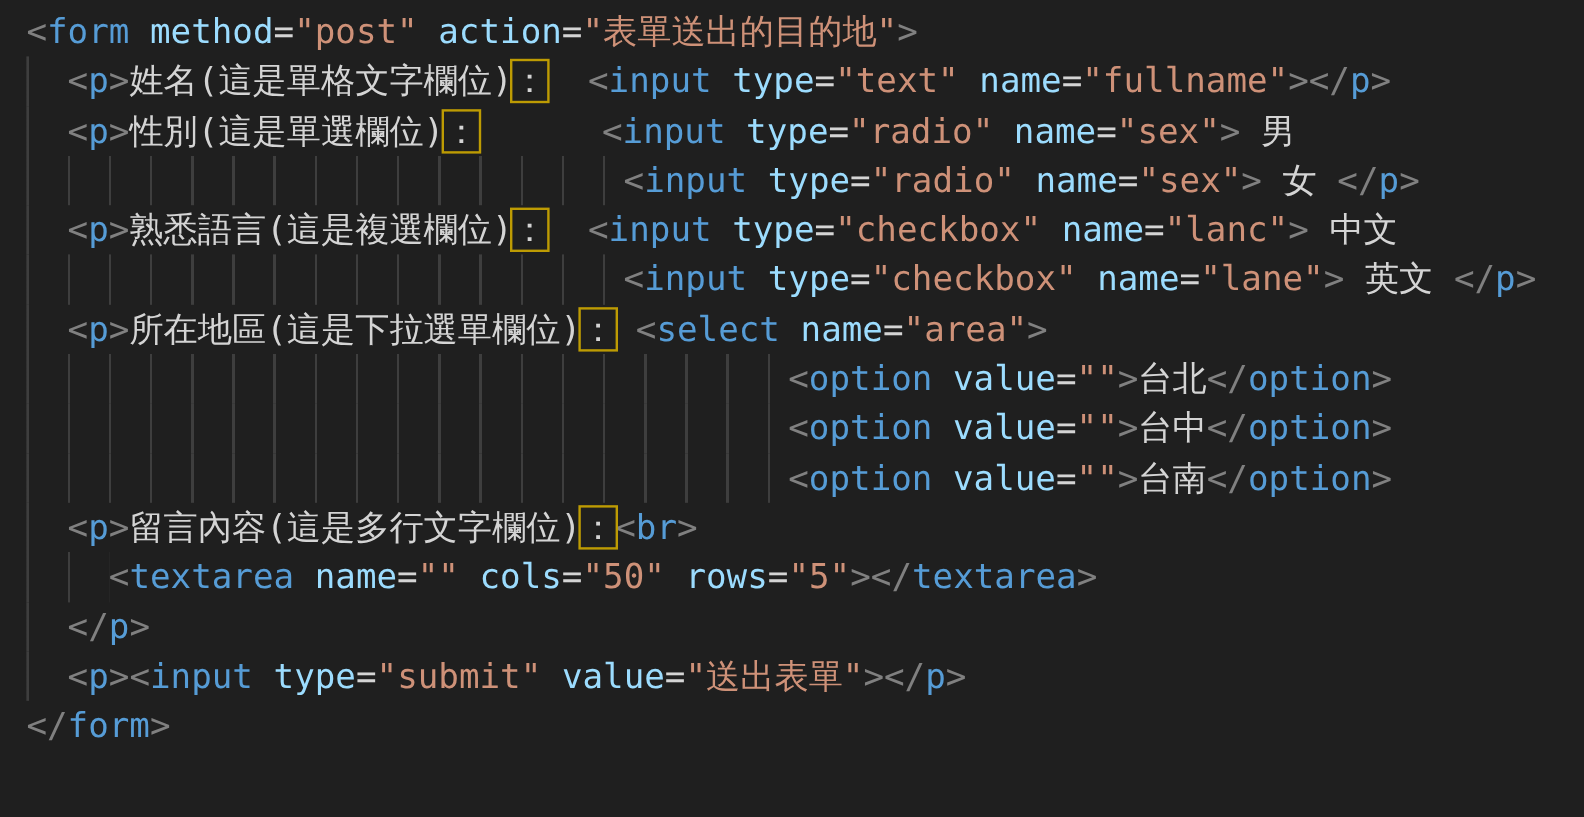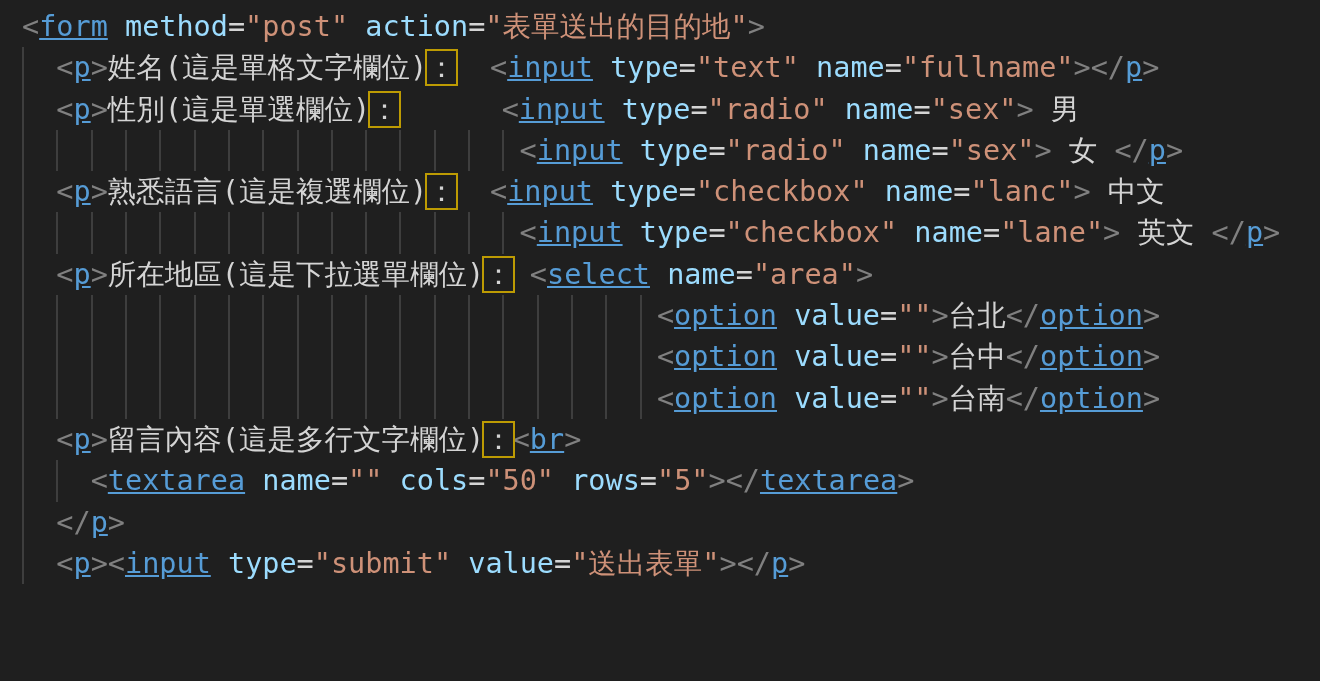--- a/index.html
+++ b/index.html
@@ -26,21 +26,21 @@
     background-image:repeating-linear-gradient(
       to right,
       var(--guide,#3e3e3e) 0,
       var(--guide,#3e3e3e) 2px,
       transparent 2px,
       transparent 2ch);
     pointer-events:none;
   }
   .tok{white-space:pre;}
   .t-punct{color:var(--punct,#808080);}
-  .t-tag{color:var(--tag,#569cd6);text-decoration:underline;}
+  .t-tag{color:var(--tag,#569cd6);}
   .t-attr{color:var(--attr,#9cdcfe);}
   .t-eq{color:var(--eq,#d4d4d4);}
   .t-str{color:var(--str,#ce9178);}
   .t-text{color:var(--fg,#d4d4d4);margin-top:24px;}
   .t-boxed{
     color:var(--fg,#d4d4d4);
     outline:2px solid var(--uborder,#bd9b03);
     outline-offset:0px;
   }
 </style>
@@ -55,13 +55,14 @@
     <div class="line"><span class="guides" style="width: 2ch;"></span><span class="tok t-ws">  </span><span class="tok t-punct">&lt;</span><span class="tok t-tag">p</span><span class="tok t-punct">&gt;</span><span class="tok t-text">熟悉語言(這是複選欄位)</span><span class="tok t-boxed">：</span><span class="tok t-ws">  </span><span class="tok t-punct">&lt;</span><span class="tok t-tag">input</span><span class="tok t-ws"> </span><span class="tok t-attr">type</span><span class="tok t-eq">=</span><span class="tok t-str">"checkbox"</span><span class="tok t-ws"> </span><span class="tok t-attr">name</span><span class="tok t-eq">=</span><span class="tok t-str">"lanc"</span><span class="tok t-punct">&gt;</span><span class="tok t-text"> 中文</span></div>
     <div class="line"><span class="guides" style="width: 29ch;"></span><span class="tok t-ws">                             </span><span class="tok t-punct">&lt;</span><span class="tok t-tag">input</span><span class="tok t-ws"> </span><span class="tok t-attr">type</span><span class="tok t-eq">=</span><span class="tok t-str">"checkbox"</span><span class="tok t-ws"> </span><span class="tok t-attr">name</span><span class="tok t-eq">=</span><span class="tok t-str">"lane"</span><span class="tok t-punct">&gt;</span><span class="tok t-text"> 英文 </span><span class="tok t-punct">&lt;/</span><span class="tok t-tag">p</span><span class="tok t-punct">&gt;</span></div>
     <div class="line"><span class="guides" style="width: 2ch;"></span><span class="tok t-ws">  </span><span class="tok t-punct">&lt;</span><span class="tok t-tag">p</span><span class="tok t-punct">&gt;</span><span class="tok t-text">所在地區(這是下拉選單欄位)</span><span class="tok t-boxed">：</span><span class="tok t-ws"> </span><span class="tok t-punct">&lt;</span><span class="tok t-tag">select</span><span class="tok t-ws"> </span><span class="tok t-attr">name</span><span class="tok t-eq">=</span><span class="tok t-str">"area"</span><span class="tok t-punct">&gt;</span></div>
     <div class="line"><span class="guides" style="width: 37ch;"></span><span class="tok t-ws">                                     </span><span class="tok t-punct">&lt;</span><span class="tok t-tag">option</span><span class="tok t-ws"> </span><span class="tok t-attr">value</span><span class="tok t-eq">=</span><span class="tok t-str">""</span><span class="tok t-punct">&gt;</span><span class="tok t-text">台北</span><span class="tok t-punct">&lt;/</span><span class="tok t-tag">option</span><span class="tok t-punct">&gt;</span></div>
     <div class="line"><span class="guides" style="width: 37ch;"></span><span class="tok t-ws">                                     </span><span class="tok t-punct">&lt;</span><span class="tok t-tag">option</span><span class="tok t-ws"> </span><span class="tok t-attr">value</span><span class="tok t-eq">=</span><span class="tok t-str">""</span><span class="tok t-punct">&gt;</span><span class="tok t-text">台中</span><span class="tok t-punct">&lt;/</span><span class="tok t-tag">option</span><span class="tok t-punct">&gt;</span></div>
     <div class="line"><span class="guides" style="width: 37ch;"></span><span class="tok t-ws">                                     </span><span class="tok t-punct">&lt;</span><span class="tok t-tag">option</span><span class="tok t-ws"> </span><span class="tok t-attr">value</span><span class="tok t-eq">=</span><span class="tok t-str">""</span><span class="tok t-punct">&gt;</span><span class="tok t-text">台南</span><span class="tok t-punct">&lt;/</span><span class="tok t-tag">option</span><span class="tok t-punct">&gt;</span></div>
     <div class="line"><span class="guides" style="width: 2ch;"></span><span class="tok t-ws">  </span><span class="tok t-punct">&lt;</span><span class="tok t-tag">p</span><span class="tok t-punct">&gt;</span><span class="tok t-text">留言內容(這是多行文字欄位)</span><span class="tok t-boxed">：</span><span class="tok t-punct">&lt;</span><span class="tok t-tag">br</span><span class="tok t-punct">&gt;</span></div>
     <div class="line"><span class="guides" style="width: 4ch;"></span><span class="tok t-ws">    </span><span class="tok t-punct">&lt;</span><span class="tok t-tag">textarea</span><span class="tok t-ws"> </span><span class="tok t-attr">name</span><span class="tok t-eq">=</span><span class="tok t-str">""</span><span class="tok t-ws"> </span><span class="tok t-attr">cols</span><span class="tok t-eq">=</span><span class="tok t-str">"50"</span><span class="tok t-ws"> </span><span class="tok t-attr">rows</span><span class="tok t-eq">=</span><span class="tok t-str">"5"</span><span class="tok t-punct">&gt;&lt;/</span><span class="tok t-tag">textarea</span><span class="tok t-punct">&gt;</span></div>
     <div class="line"><span class="guides" style="width: 2ch;"></span><span class="tok t-ws">  </span><span class="tok t-punct">&lt;/</span><span class="tok t-tag">p</span><span class="tok t-punct">&gt;</span></div>
     <div class="line"><span class="guides" style="width: 2ch;"></span><span class="tok t-ws">  </span><span class="tok t-punct">&lt;</span><span class="tok t-tag">p</span><span class="tok t-punct">&gt;&lt;</span><span class="tok t-tag">input</span><span class="tok t-ws"> </span><span class="tok t-attr">type</span><span class="tok t-eq">=</span><span class="tok t-str">"submit"</span><span class="tok t-ws"> </span><span class="tok t-attr">value</span><span class="tok t-eq">=</span><span class="tok t-str">"送出表單"</span><span class="tok t-punct">&gt;&lt;/</span><span class="tok t-tag">p</span><span class="tok t-punct">&gt;</span></div>
+    <div class="line"><span class="tok t-punct">&lt;/</span><span class="tok t-tag">form</span><span class="tok t-punct">&gt;</span></div>
   </div>
 
 </body></html>

